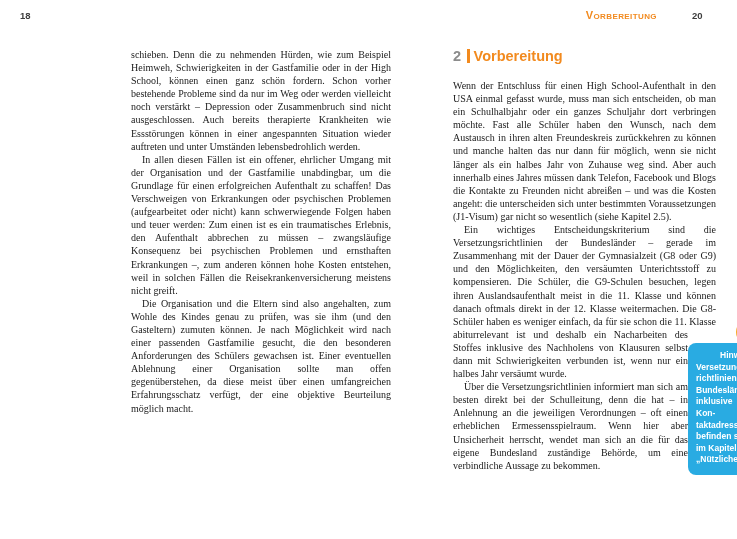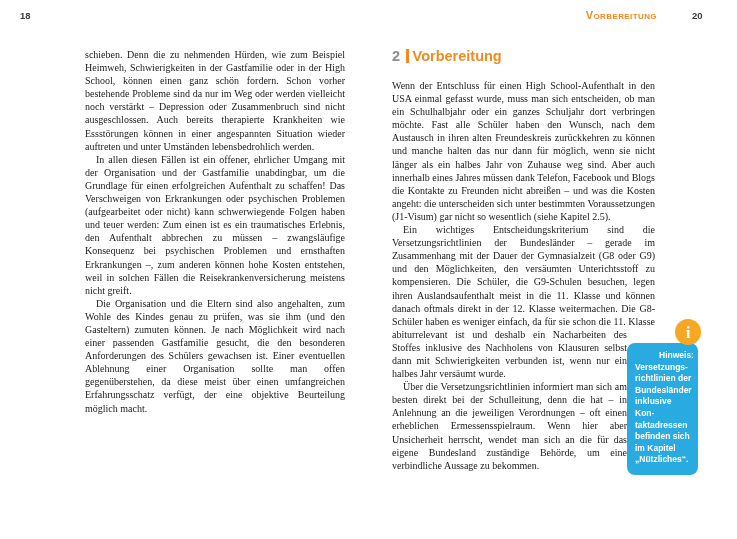--- a/index.html
+++ b/index.html
@@ -30,23 +30,23 @@
     font-family: "Liberation Sans", sans-serif;
     font-variant: small-caps;
     font-weight: bold; font-size: 11px; letter-spacing: 0.4px;
     color: var(--accent-orange, #F28A1E);
     white-space: nowrap;
   }
   .running-head-left  { left: 85px; }
   .running-head-right { right: 80px; }
   .running-head .rh-bold { font-weight: bold; letter-spacing: 0.2px; }
 
-  .col { position: absolute; top: 48px; }
+  .col { position: absolute; top: 48px; margin-left: 46px; }
   .col-left  { left: 85px; width: 260px; }
-  .col-right { left: 24px; width: 263px; }
+  .col-right { left: 39px; width: 263px; }
 
   .col p {
     font-size: 10px; line-height: 13.1px;
     text-align: justify; hyphens: auto;
     color: #1a1a1a;
   }
   .col p.indent { text-indent: 11px; }
 
   h1.chapter {
     font-family: "Liberation Sans", sans-serif;

